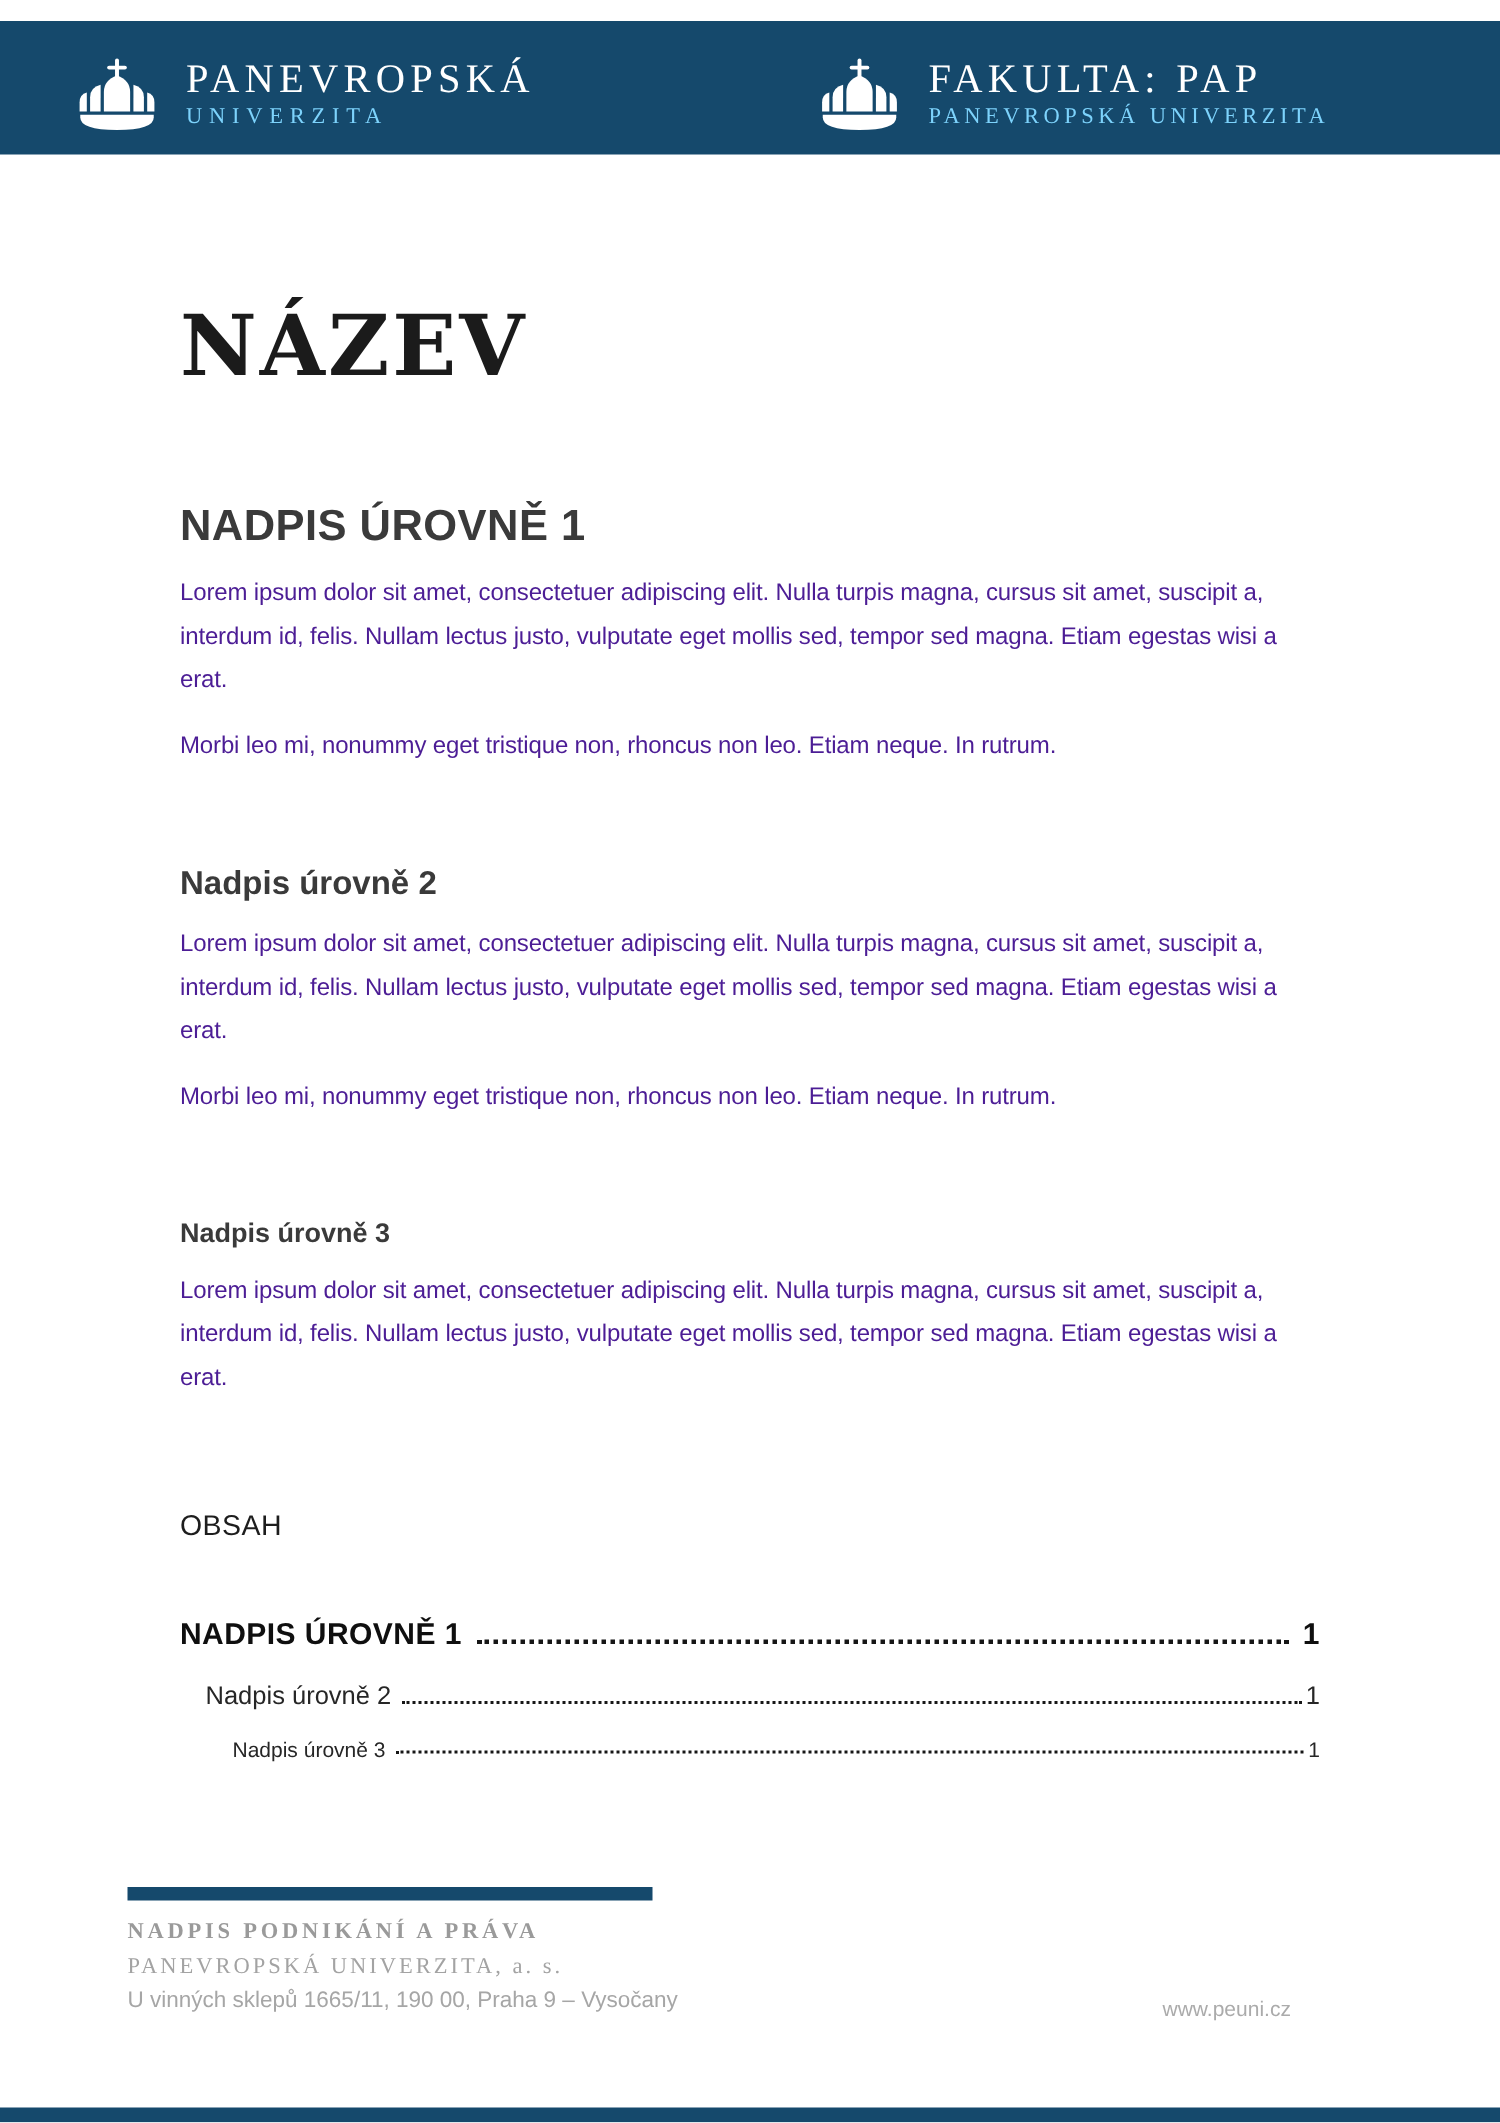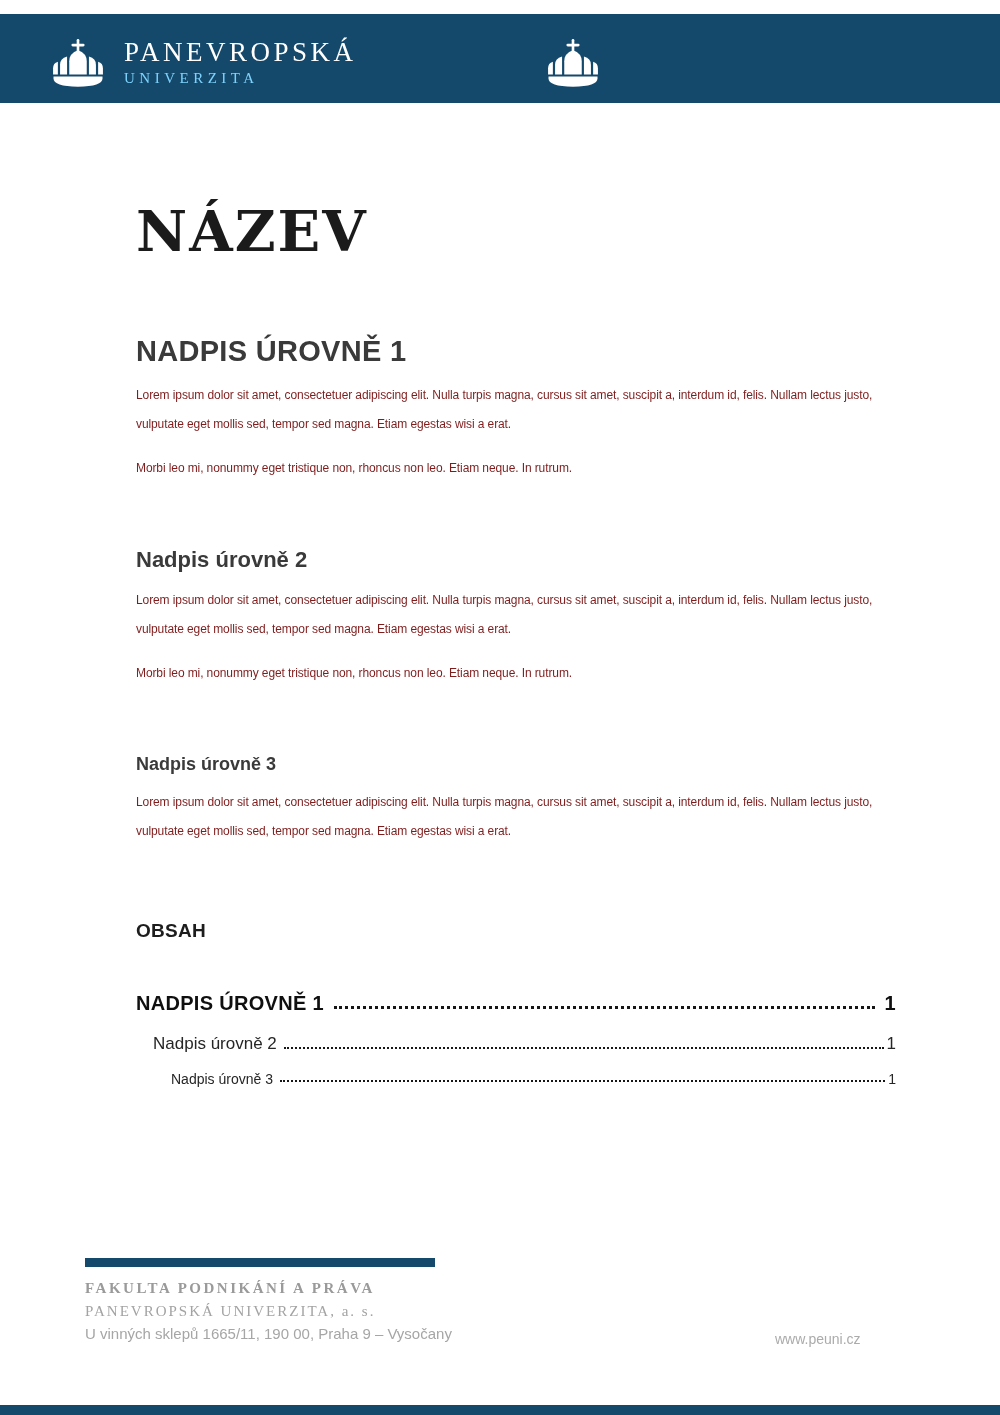--- a/index.html
+++ b/index.html
@@ -45,21 +45,21 @@
     font-size: 15px;
     letter-spacing: 3px;
     margin-top: 4px;
     white-space: nowrap;
   }
   .logo-left .logo-subtitle { letter-spacing: 4.5px; }
 
   
   .content {
     position: absolute;
-    top: 103px; left: 136px;
+    top: 103px; left: 120px;
     width: 762px;
   }
   .doc-title {
     margin-top: 95px;
     font-family: "DejaVu Serif", "Liberation Serif", serif;
     font-weight: 700;
     font-size: 56px;
     letter-spacing: 2px;
     color: #1b1b1b;
     line-height: 1.2;
@@ -78,32 +78,32 @@
     color: #3a3a3a;
   }
   .h3 {
     margin-top: 66px;
     font-size: 18px;
     font-weight: 700;
     color: #3a3a3a;
   }
   .para {
     margin-top: 13px;
-    font-size: 12px;
+    font-size: 16px;
     letter-spacing: -0.1px;
     line-height: 29px;
-    color: #7f1d1d;
+    color: #4c1d95;
   }
   .para + .para { margin-top: 15px; }
 
   
   .toc-heading {
     margin-top: 74px;
     font-size: 19px;
-    font-weight: 700;
+    font-weight: 400;
     color: #1d1d1d;
     letter-spacing: 0.3px;
   }
   .toc-row {
     display: flex;
     align-items: baseline;
     width: 760px;
   }
   .toc-row-1 {
     margin-top: 50px;
@@ -222,20 +222,24 @@
         </g>
         <g fill="#ffffff">
           <path d="M22 42V27q0-9 10-12.5Q42 18 42 27v15z"></path>
           <path d="M11.5 42V31q0-7.5 8-9.5V42z"></path>
           <path d="M52.5 42V31q0-7.5-8-9.5V42z"></path>
           <path d="M3.5 42v-7q0-6 5.5-7.5V42z"></path>
           <path d="M60.5 42v-7q0-6-5.5-7.5V42z"></path>
           <path d="M4 44.5h56v2q0 9.5-28 9.5T4 46.5z"></path>
         </g>
       </svg>
+      <div class="logo-text">
+        <div class="logo-title">FAKULTA: PAP</div>
+        <div class="logo-subtitle">PANEVROPSKÁ UNIVERZITA</div>
+      </div>
     </div>
   </div>
 
   <div class="content">
 
     <div class="doc-title">NÁZEV</div>
 
     <div class="h1">NADPIS ÚROVNĚ 1</div>
     <p class="para">Lorem ipsum dolor sit amet, consectetuer adipiscing elit. Nulla turpis magna, cursus sit amet, suscipit a, interdum id, felis. Nullam lectus justo, vulputate eget mollis sed, tempor sed magna. Etiam egestas wisi a erat.</p>
     <p class="para">Morbi leo mi, nonummy eget tristique non, rhoncus non leo. Etiam neque. In rutrum.</p>
@@ -264,21 +268,21 @@
     <div class="toc-row toc-row-3">
       <span class="toc-label">Nadpis úrovně 3</span>
       <span class="toc-leader"></span>
       <span class="toc-page">1</span>
     </div>
   </div>
 
   <div class="footer">
     <div class="footer-accent-bar"></div>
     <div class="footer-lines">
-      <div class="footer-faculty">FAKULTA PODNIKÁNÍ A PRÁVA</div>
+      <div class="footer-faculty">NADPIS PODNIKÁNÍ A PRÁVA</div>
       <div class="footer-university">PANEVROPSKÁ UNIVERZITA, a. s.</div>
       <div class="footer-address">U vinných sklepů 1665/11, 190 00, Praha 9 – Vysočany</div>
     </div>
     <a href="#" class="footer-website">www.peuni.cz</a>
   </div>
 
   <div class="bottom-band"></div>
 </div>
 
 </body></html>

